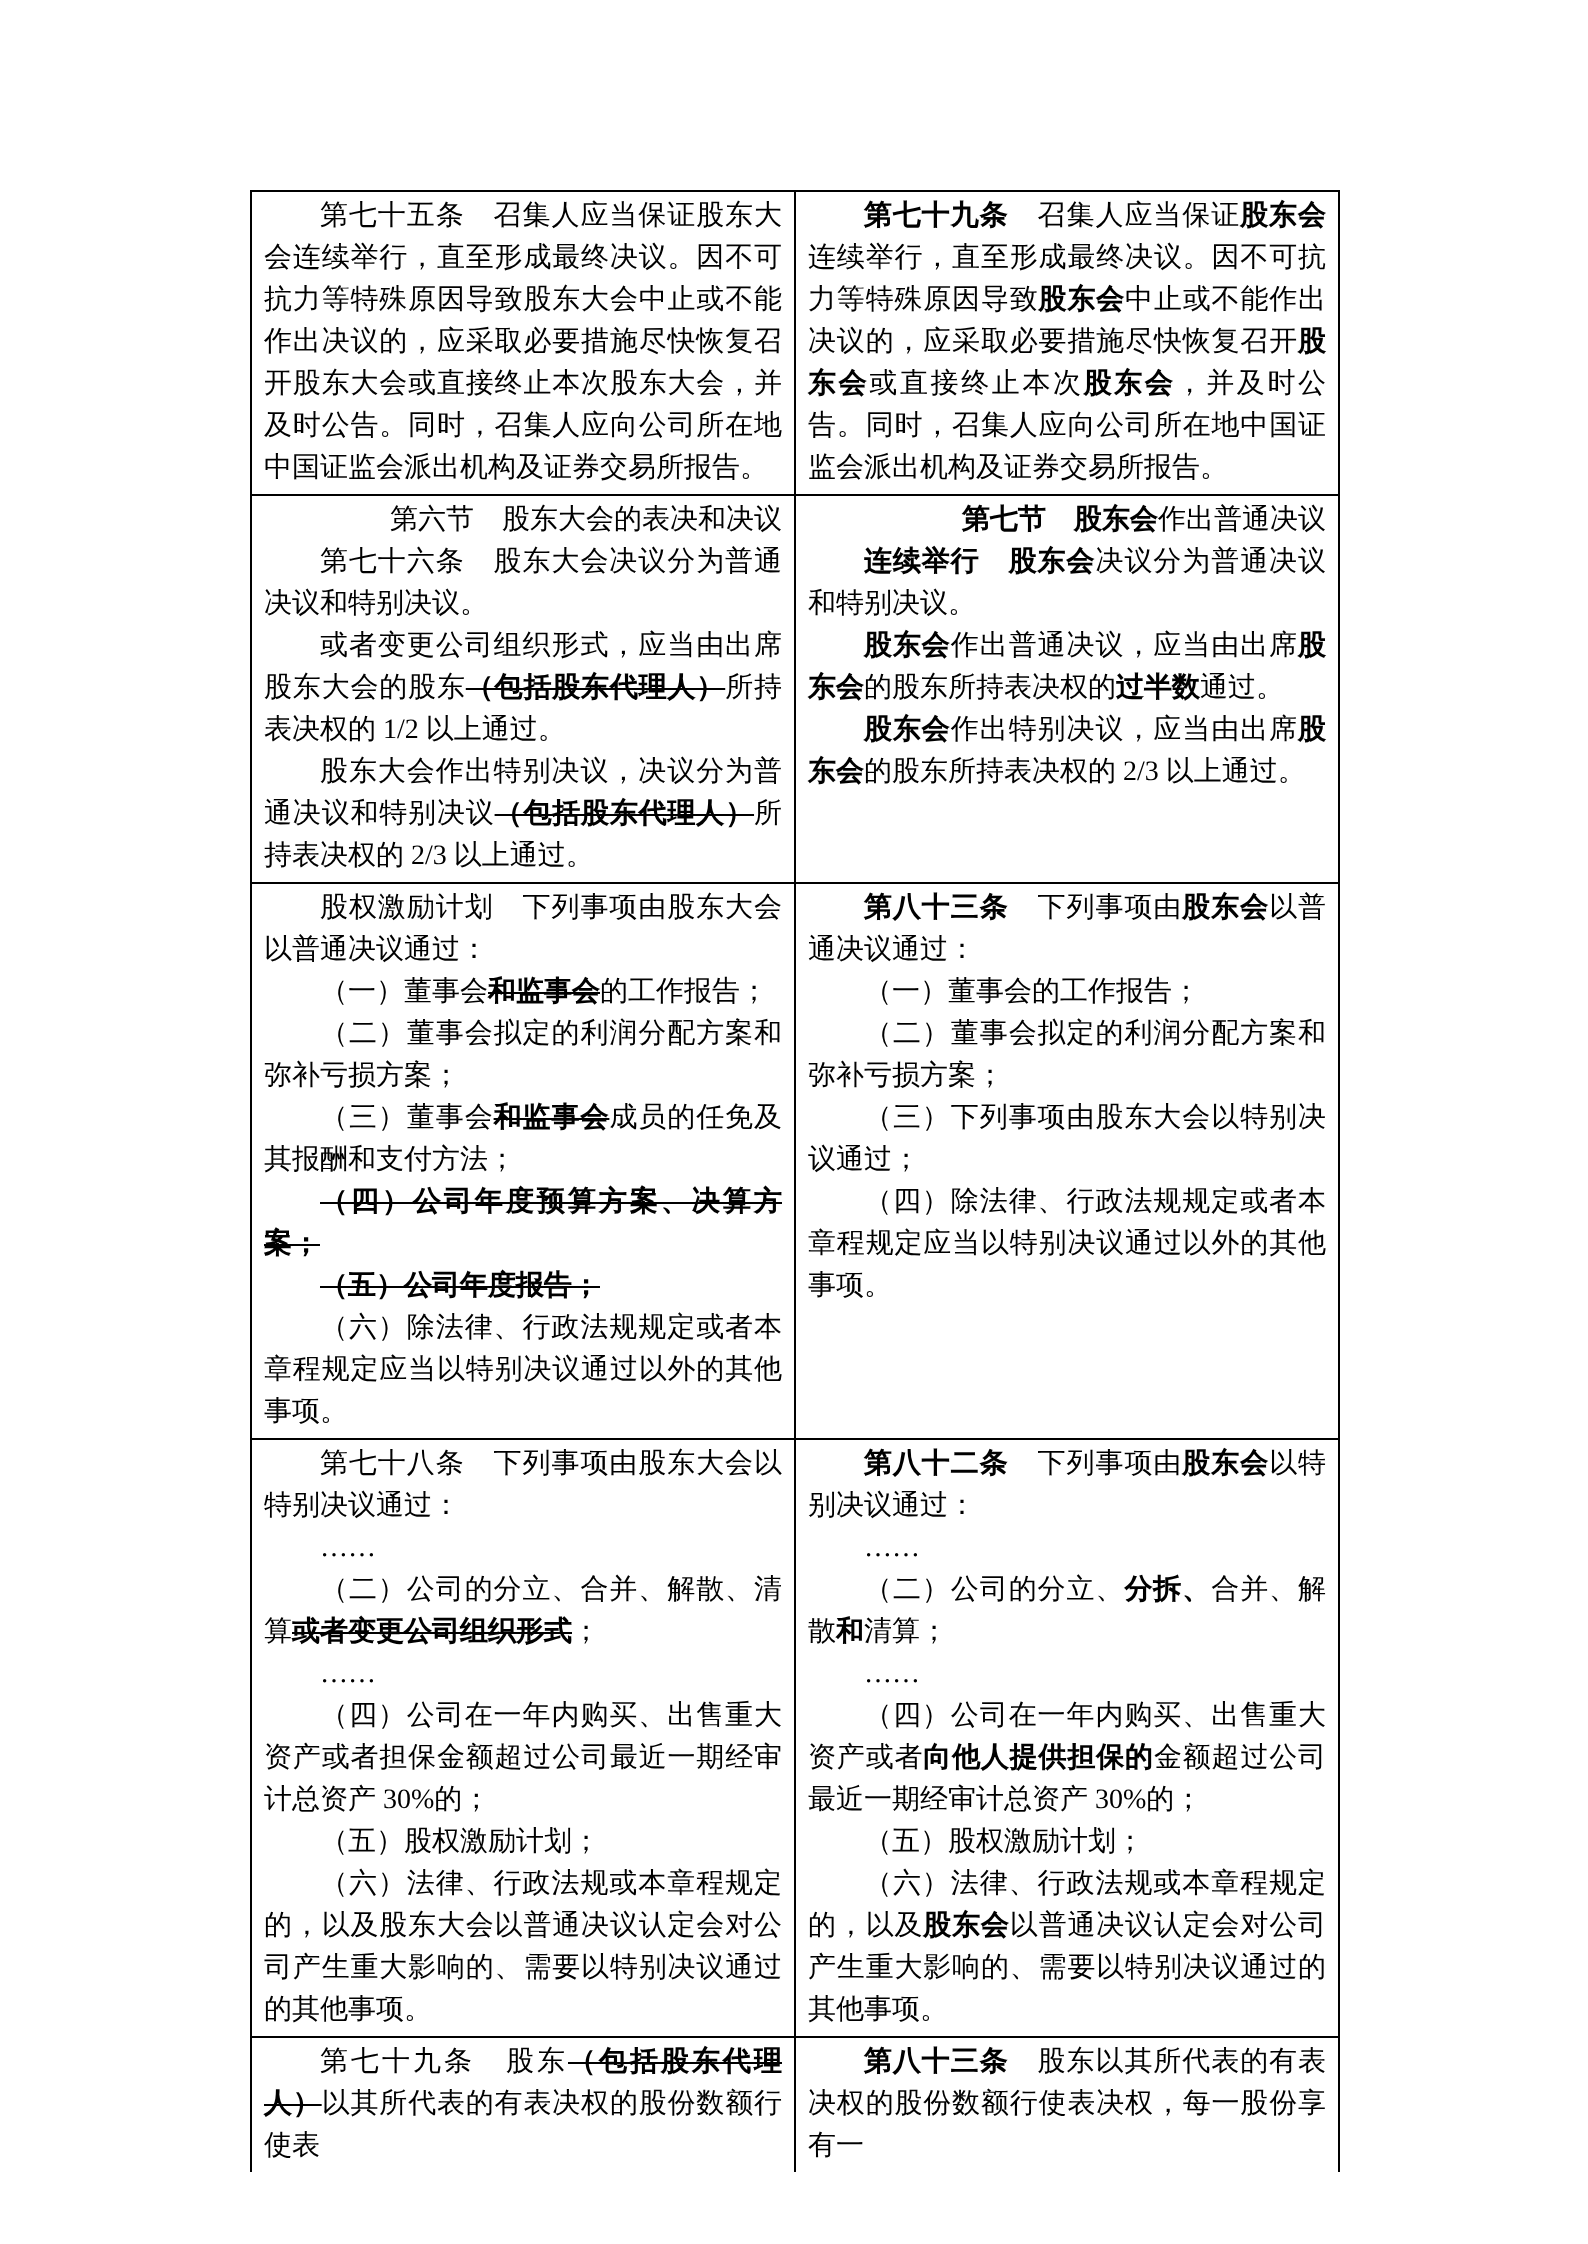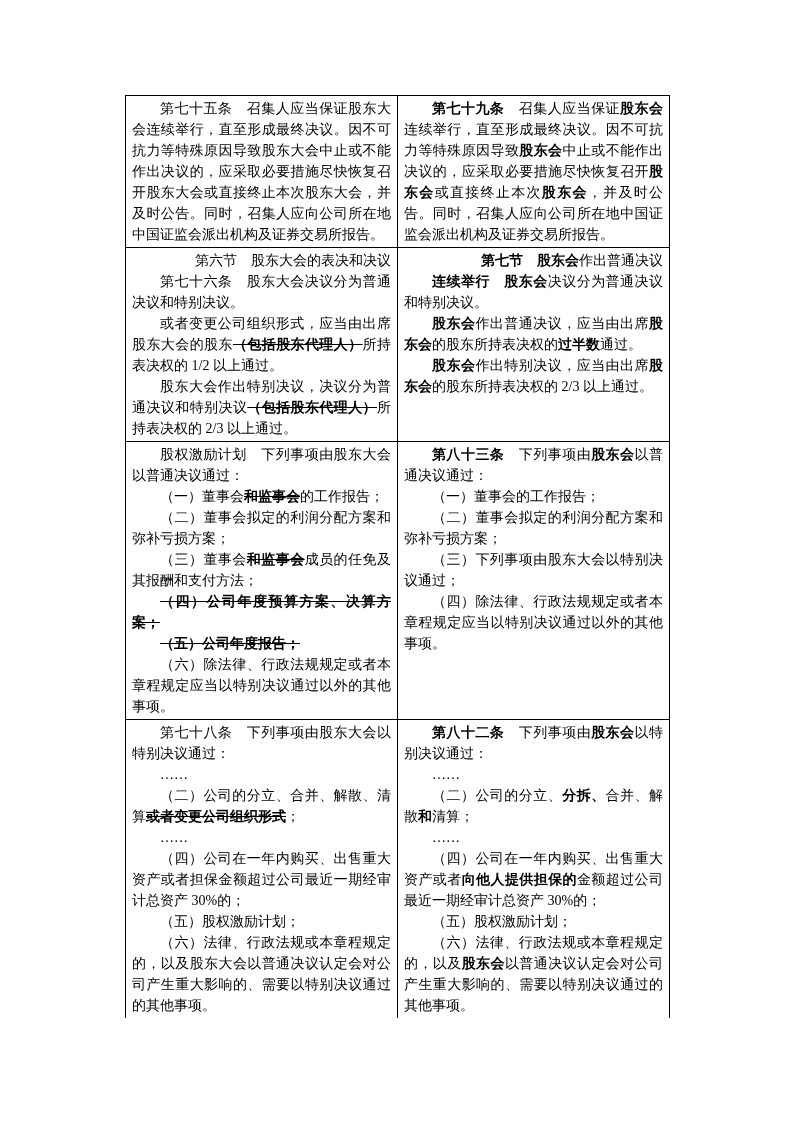--- a/index.html
+++ b/index.html
@@ -116,15 +116,23 @@
           <td>
             <p class="para"><span class="seg bold">第八十二条</span><span class="seg">　下列事项由</span><span class="seg bold">股东会</span><span class="seg">以特别决议通过：</span></p>
             <p class="para"><span class="seg">……</span></p>
             <p class="para"><span class="seg">（二）公司的分立、</span><span class="seg bold">分拆、</span><span class="seg">合并、解散</span><span class="seg bold">和</span><span class="seg">清算；</span></p>
             <p class="para"><span class="seg">……</span></p>
             <p class="para"><span class="seg">（四）公司在一年内购买、出售重大资产或者</span><span class="seg bold">向他人提供担保的</span><span class="seg">金额超过公司最近一期经审计总资产 30%的；</span></p>
             <p class="para"><span class="seg">（五）股权激励计划；</span></p>
             <p class="para"><span class="seg">（六）法律、行政法规或本章程规定的，以及</span><span class="seg bold">股东会</span><span class="seg">以普通决议认定会对公司产生重大影响的、需要以特别决议通过的其他事项。</span></p>
           </td>
         </tr>
+        <tr>
+          <td>
+            <p class="para"><span class="seg">第七十九条　股东</span><span class="seg bold strike">（包括股东代理人）</span><span class="seg">以其所代表的有表决权的股份数额行使表</span></p>
+          </td>
+          <td>
+            <p class="para"><span class="seg bold">第八十三条</span><span class="seg">　股东以其所代表的有表决权的股份数额行使表决权，每一股份享有一</span></p>
+          </td>
+        </tr>
       </tbody>
   </table>
 </div>
 
 </body></html>

